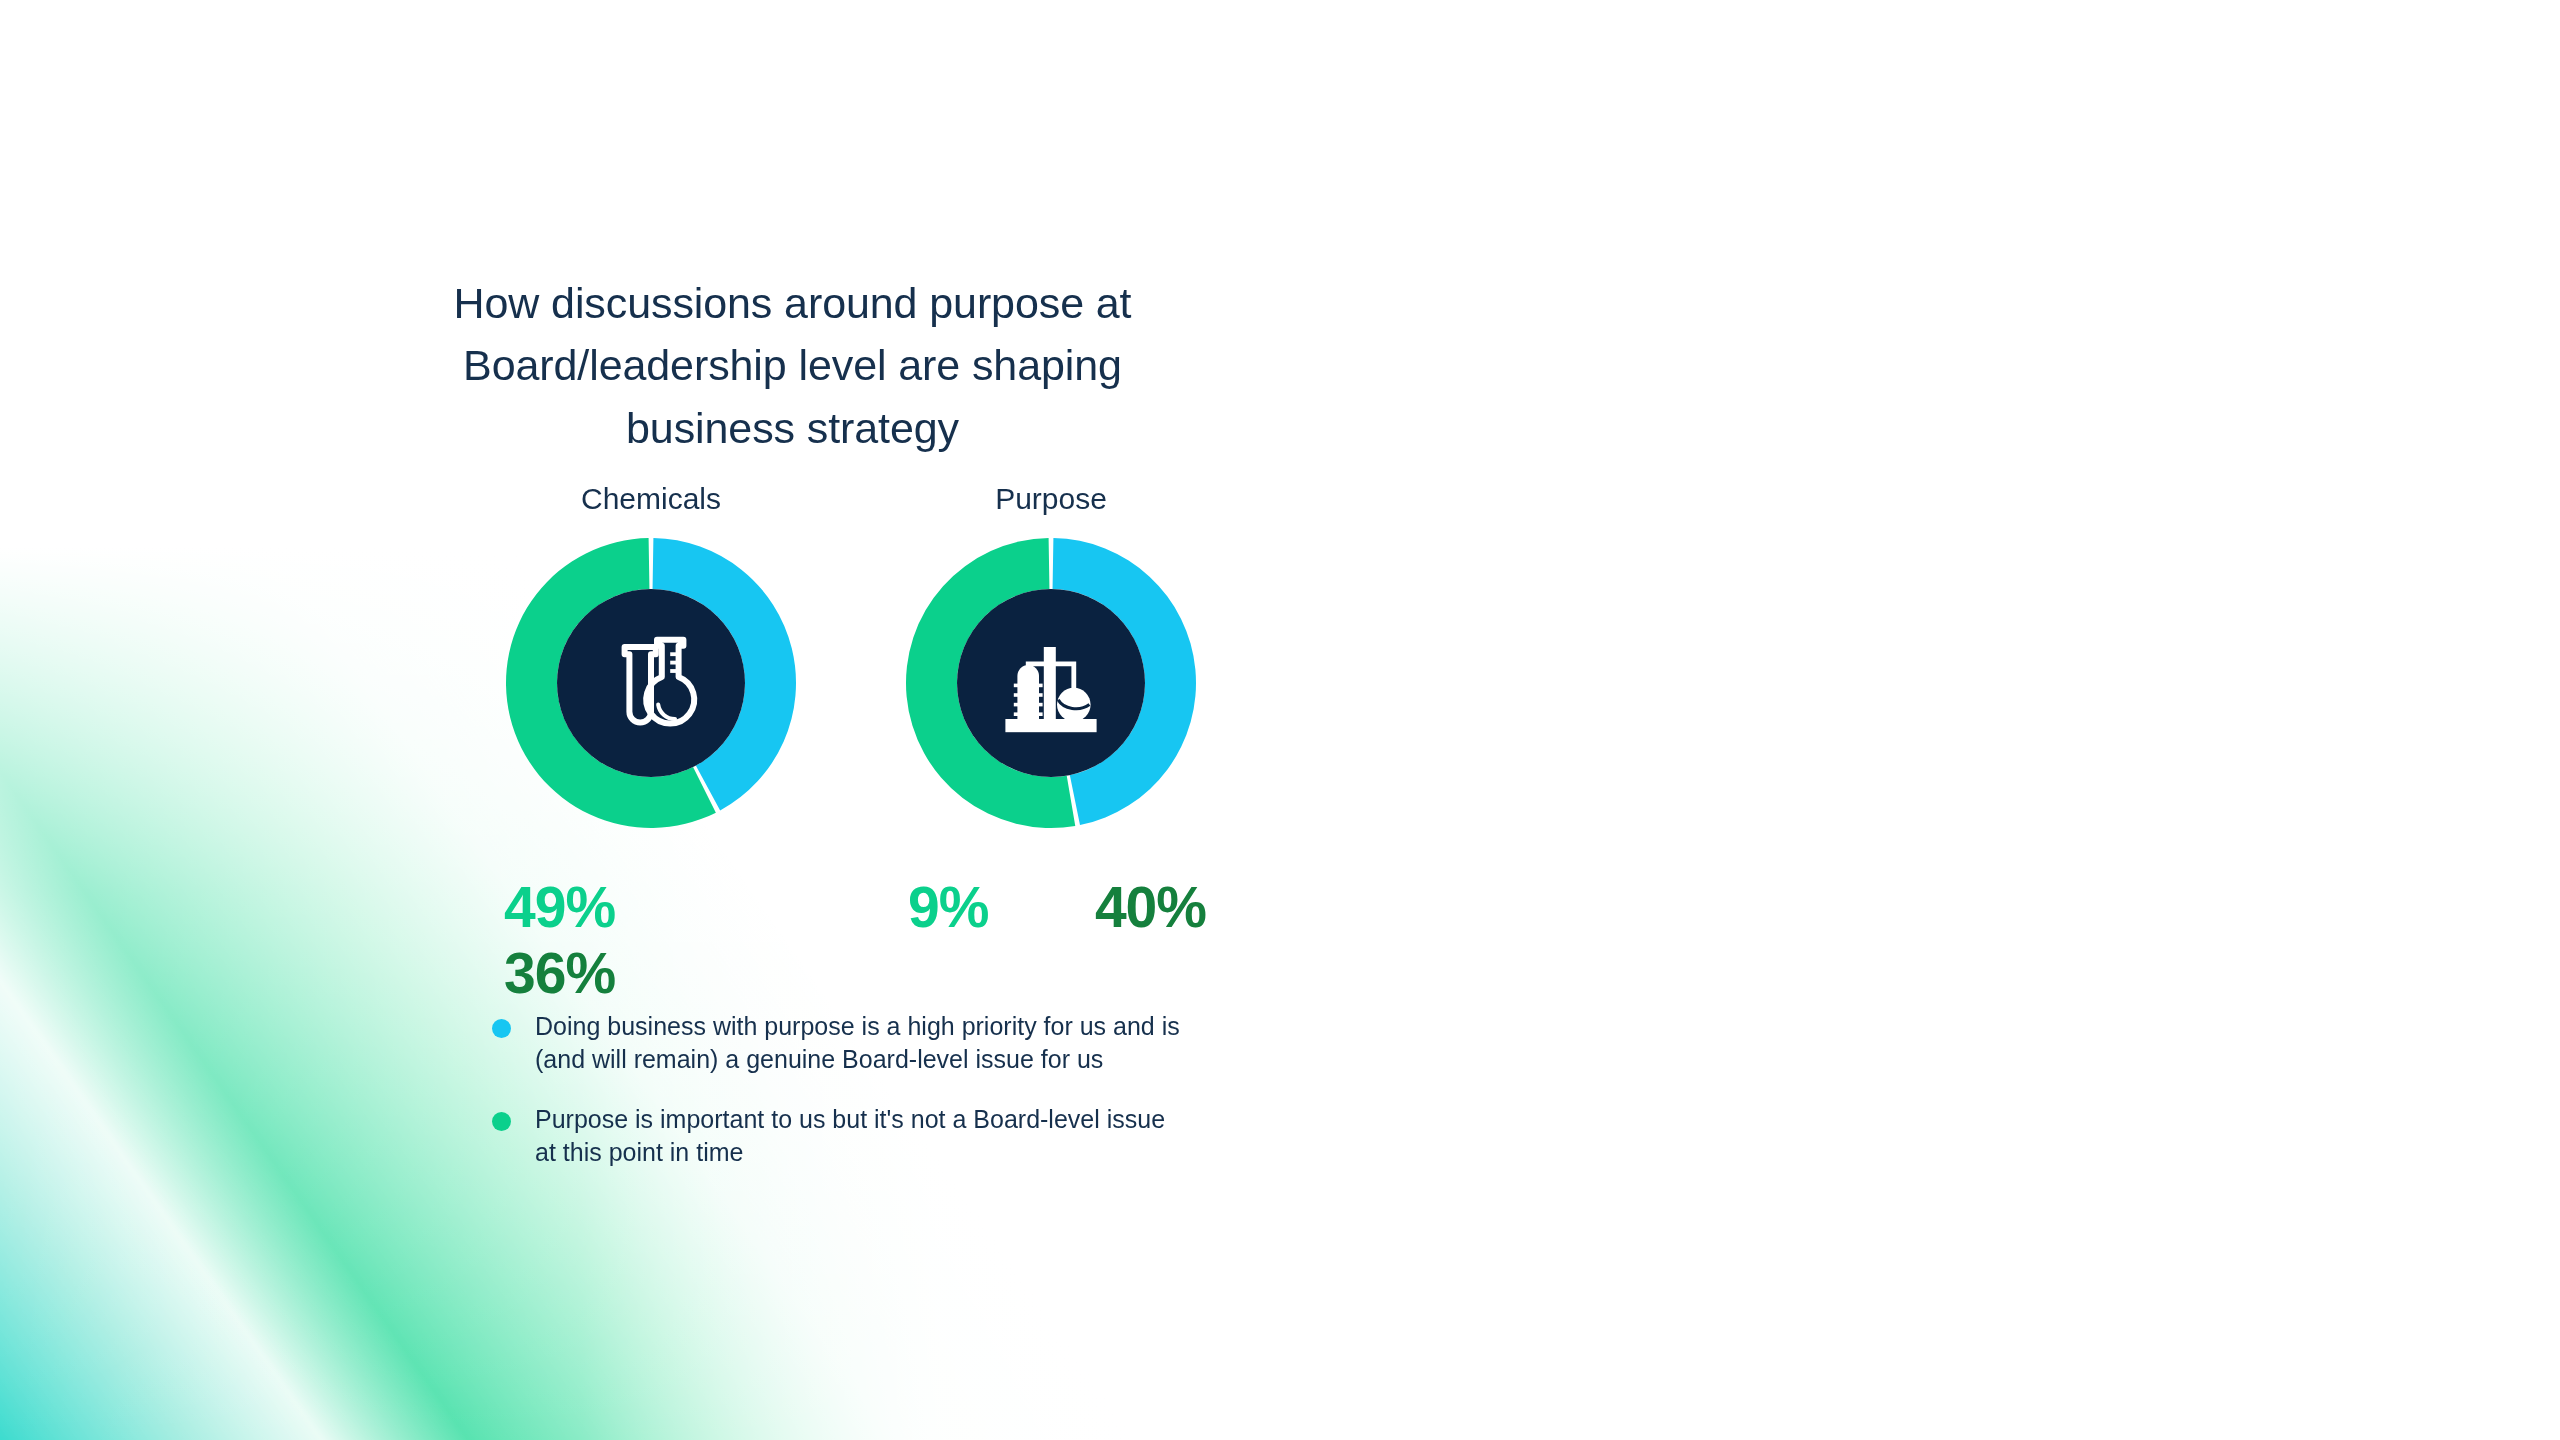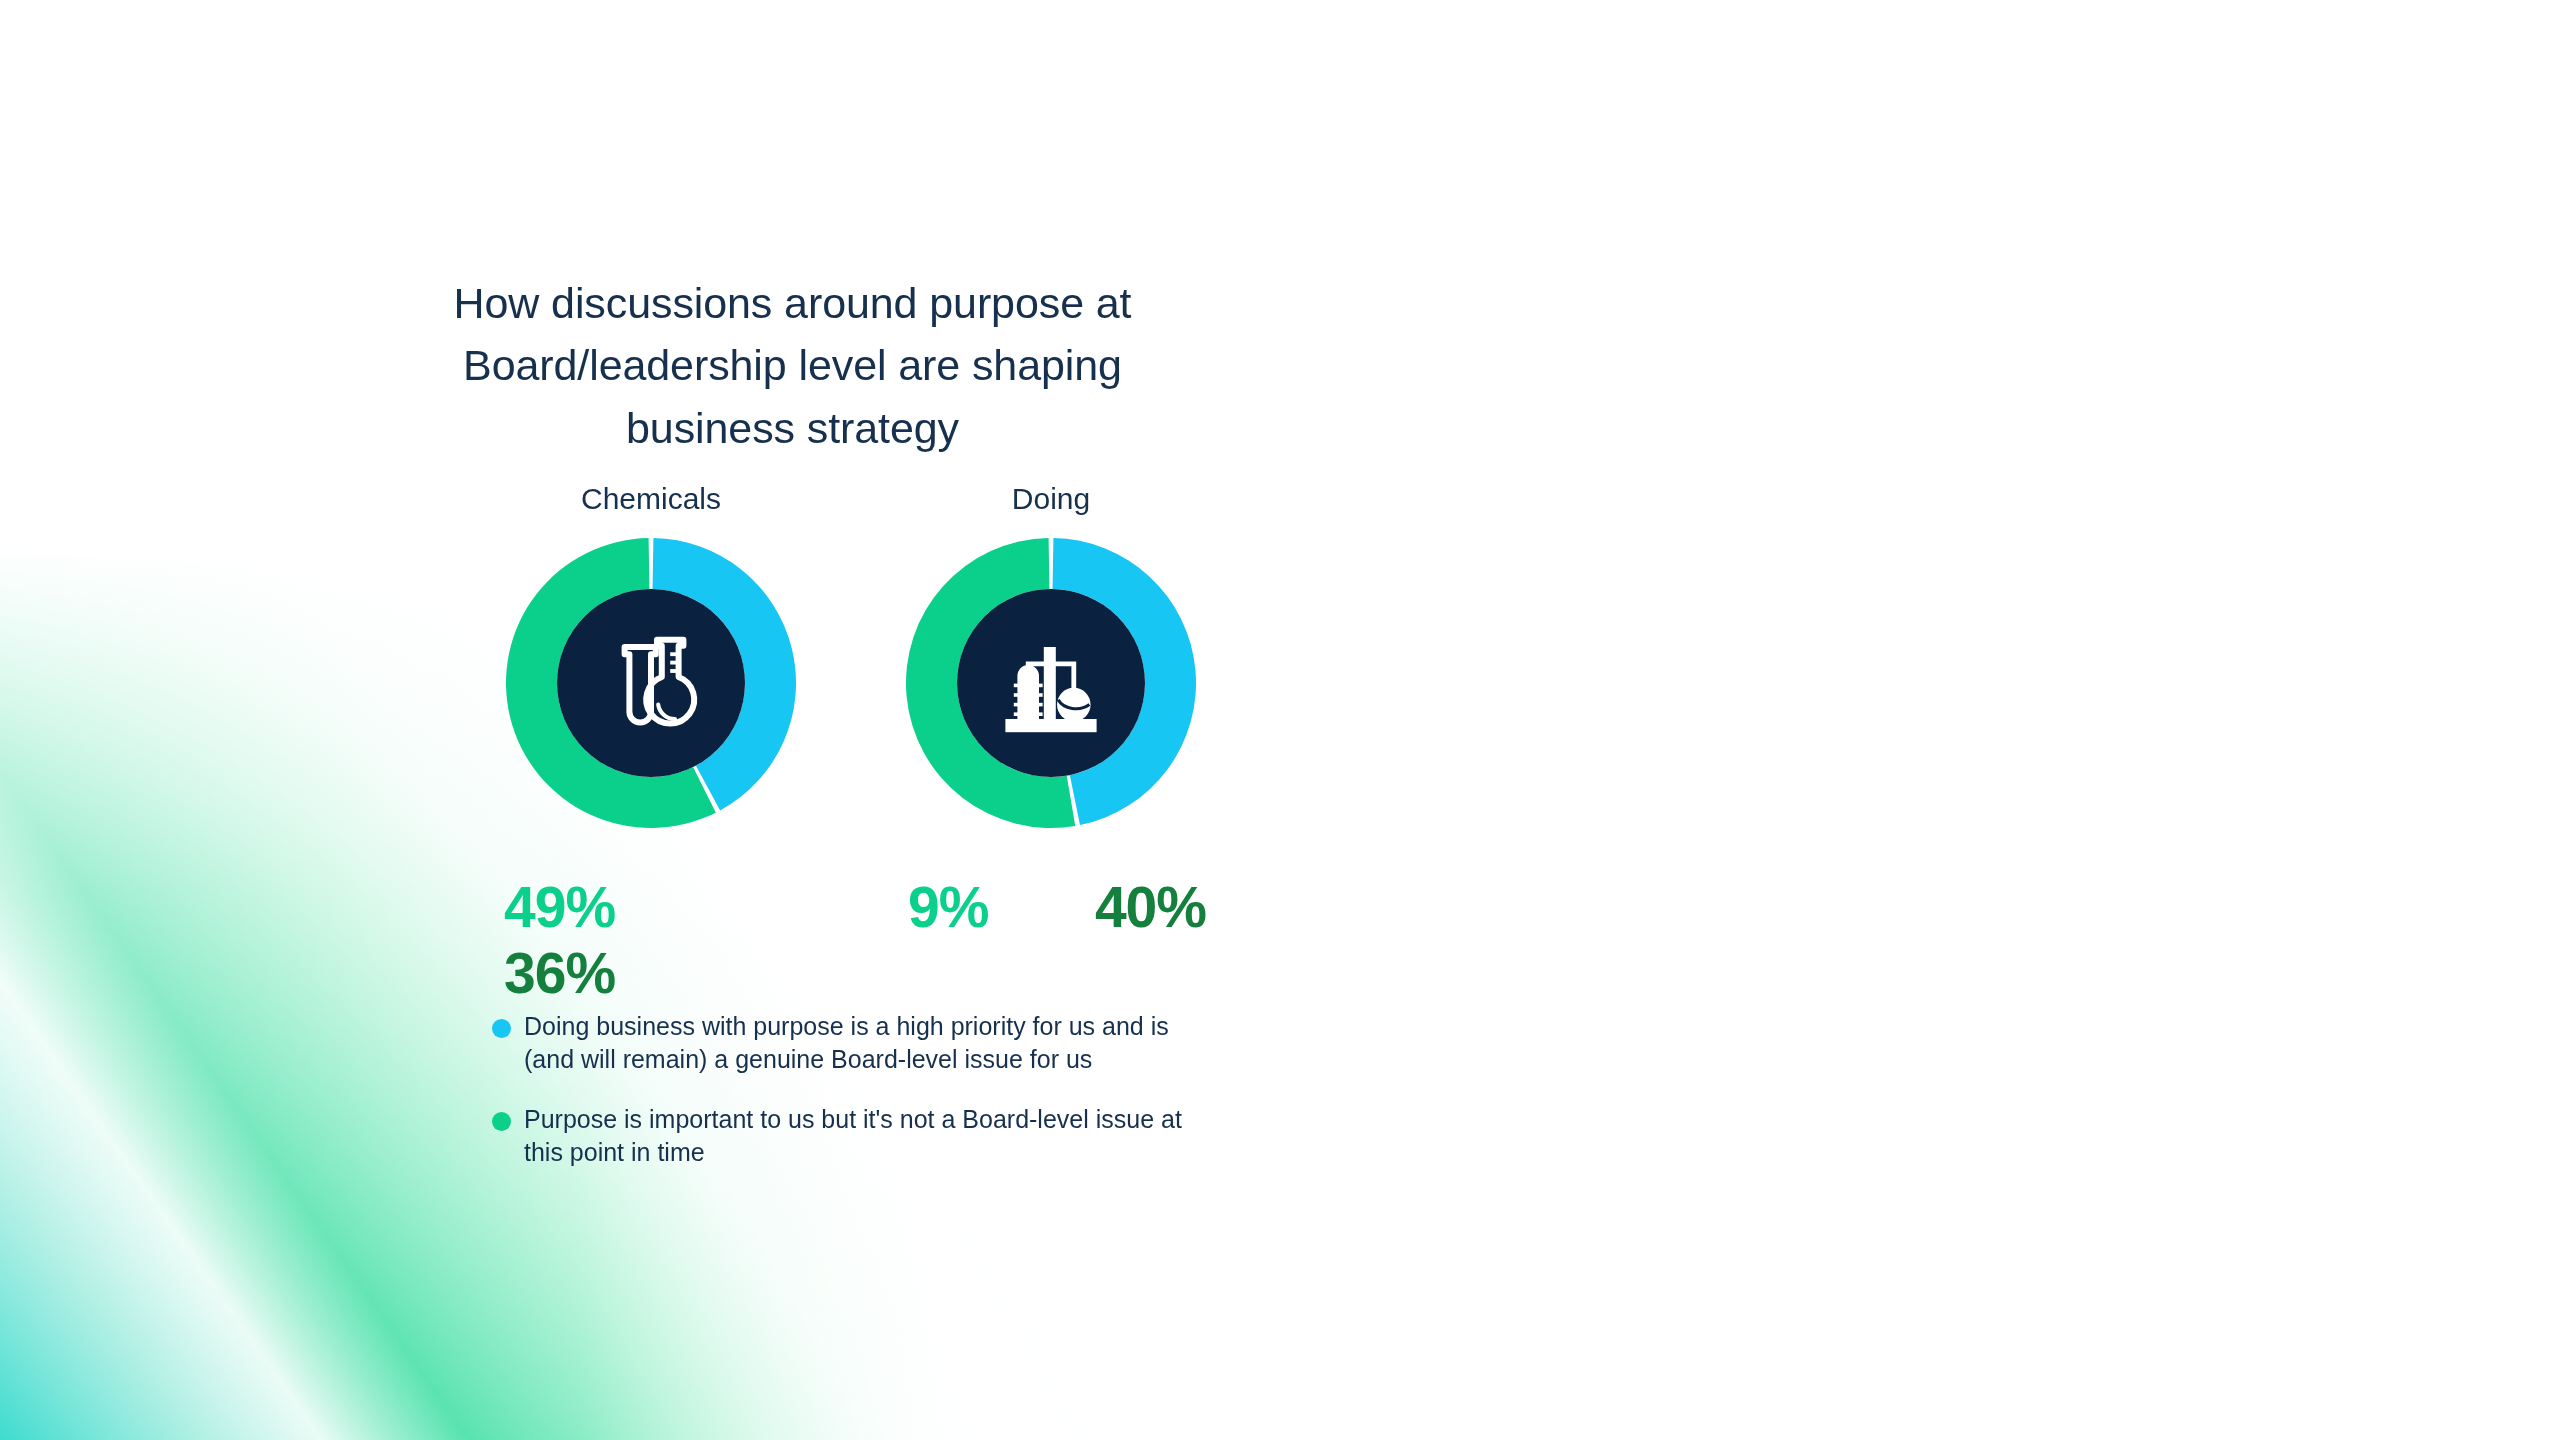--- a/index.html
+++ b/index.html
@@ -115,20 +115,21 @@
   #legend {
     position:absolute;
     left:492px;
     top:1010px;
     width:700px;
   }
   .legend-item {
     display:flex;
     align-items:flex-start;
     margin-bottom:26px;
+    gap:11px;
   }
   .legend-dot {
     flex:0 0 auto;
     width:19px; height:19px;
     border-radius:50%;
     margin-top:9px;
     margin-right:13px;
   }
   .legend-text {
     color:#16304d;
@@ -175,21 +176,21 @@
         </div>
       </div>
     </div>
 
     <div class="pct-row" id="pct-row-0">
       <span class="pct-green">49%</span>
       <span class="pct-cyan">36%</span>
     </div>
 
     <div class="donut-group" id="group-1">
-      <div class="donut-label">Doing</div>
+      <div class="donut-label">Purpose</div>
       <div class="donut-wrap">
         <svg class="donut-svg" viewBox="0 0 334 334">
           <g id="ring-1">
               <path d="M169.40408088721614 22.019931041926583 A145 145 0 0 1 196.00316460565676 309.06975907228525 L185.80205153746024 259.100395536516 A94 94 0 0 0 168.55850760964356 73.01292081338688 Z" fill="#17c6f2"></path>
               <path d="M191.27687092246148 309.95325647992127 A145 145 0 1 1 164.59591911278386 22.019931041926583 L165.44149239035642 73.01292081338688 A94 94 0 1 0 182.73810942559572 259.67314558008684 Z" fill="#0bd08c"></path>
               <circle cx="167" cy="167" r="94" fill="#0a2240"></circle>
             </g>
         </svg>
         <div class="donut-icon">
           <svg viewBox="0 0 100 100">

